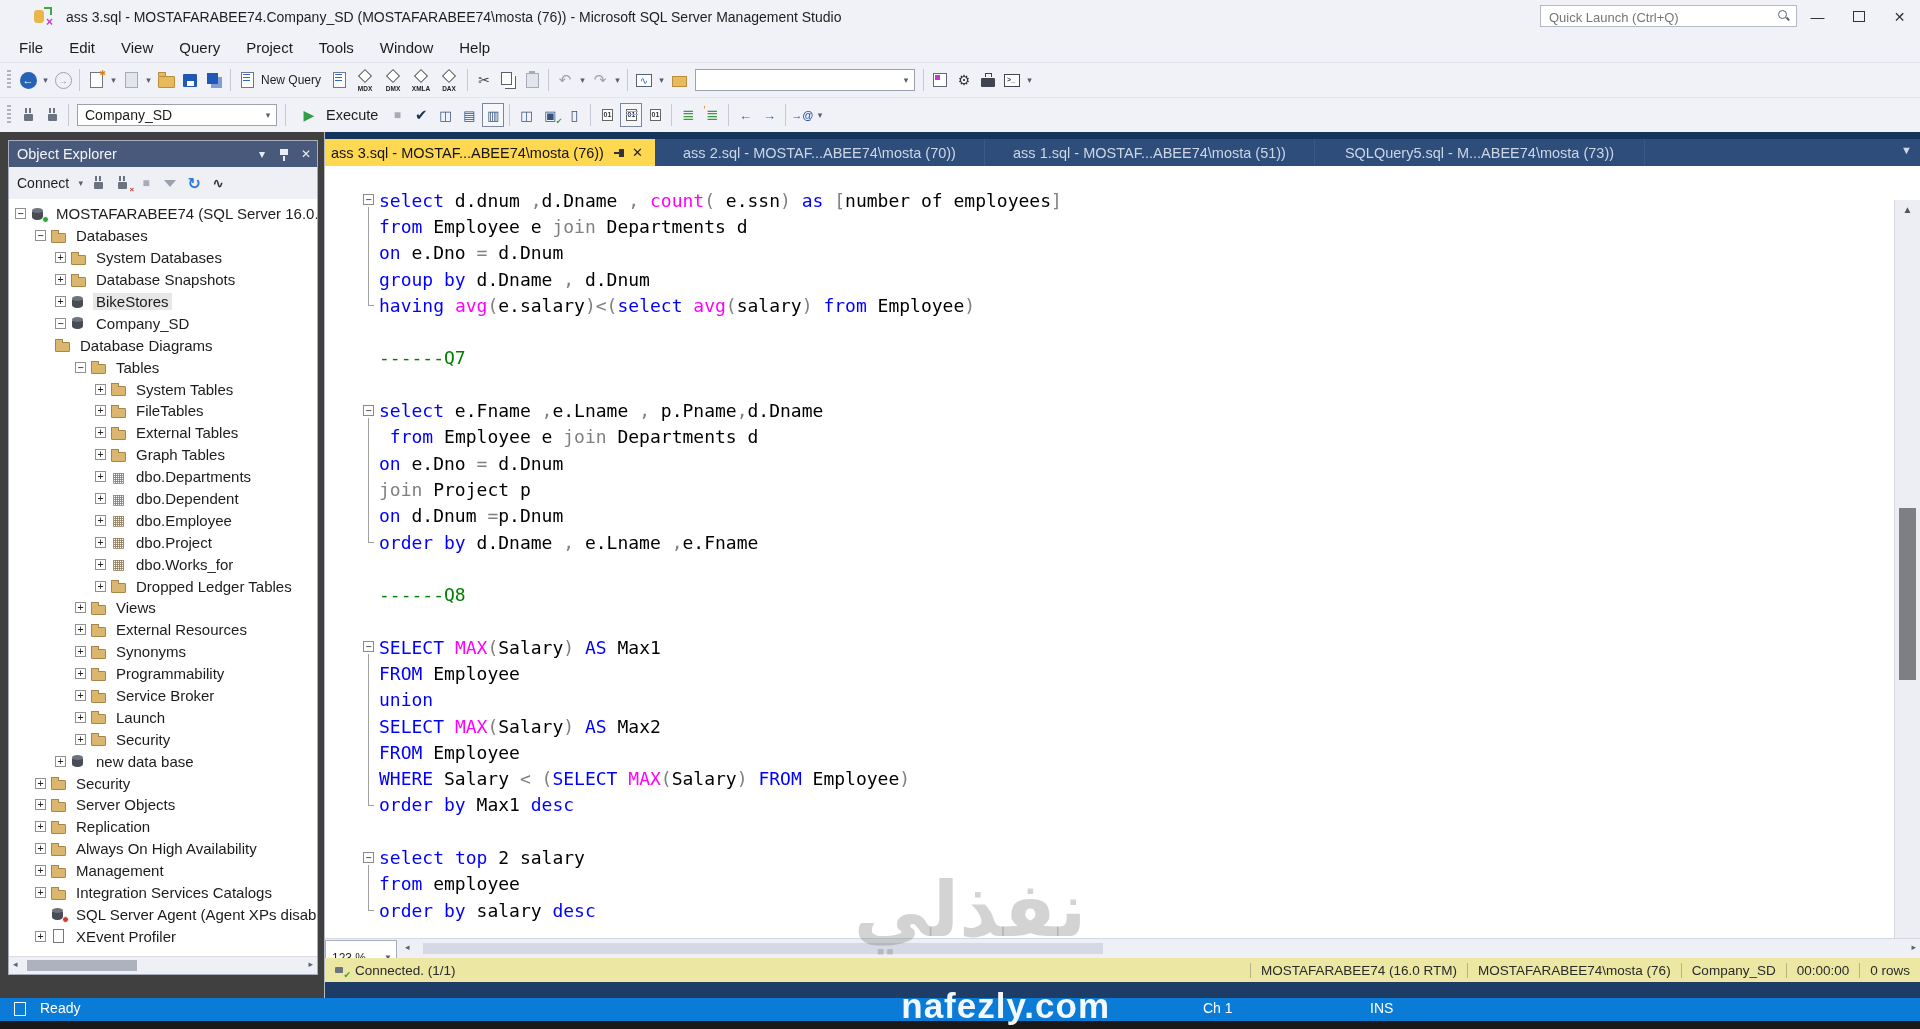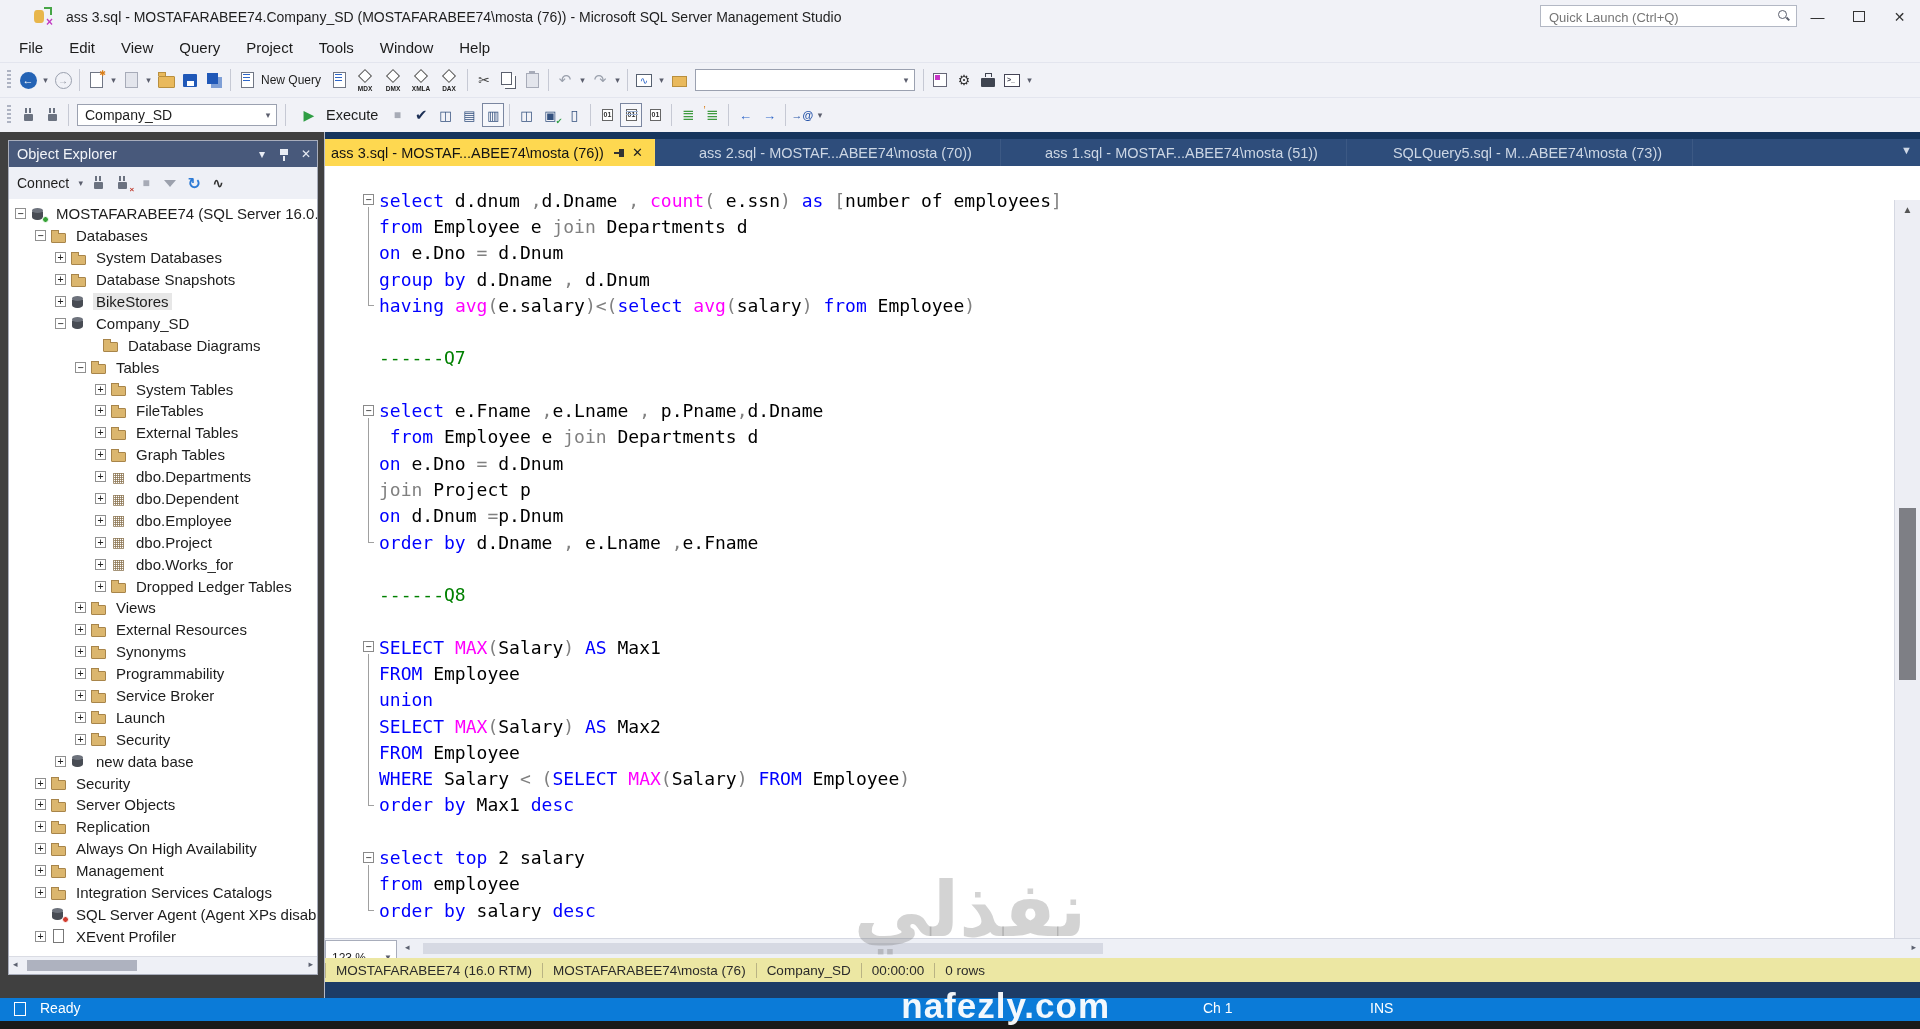--- a/index.html
+++ b/index.html
@@ -116,21 +116,21 @@
   .ti-table::before{content:"▦";font-size:14px;color:#8c7552;}
   .ti-xevent::before{content:"";width:9px;height:12px;background:#fff;border:1px solid #777;}
   .tlab{padding:0 3px;}
   .tlab.tsel{background:#e7e7e7;}
   .oe-hscroll{position:absolute;left:0;bottom:0;right:0;height:17px;background:#eef0f6;border-top:1px solid #dadce4;}
   .oe-hscroll .thumb{position:absolute;left:18px;top:3px;width:110px;height:11px;background:#aeb2bf;}
   .harrow{position:absolute;top:2px;font-size:9px;color:#5c6170;}
   
   .edcol{position:absolute;left:324px;top:0;width:1596px;height:868px;border-left:1px solid #b6bac6;box-sizing:border-box;}
   .tabstrip-top{position:absolute;left:0;top:0;right:0;height:7px;background:#16355d;}
-  .tabstrip{position:absolute;left:0;top:7px;right:0;height:27px;background:#2e4d7b;display:flex;gap:16px;}
+  .tabstrip{position:absolute;left:0;top:7px;right:0;height:27px;background:#2e4d7b;display:flex;}
   .tab{height:27px;display:flex;align-items:center;justify-content:center;font-size:14.5px;color:#ccd6e4;width:330px;flex:none;border-right:1px solid rgba(255,255,255,.07);box-sizing:border-box;}
   .tab.active{background:var(--c-active_tab,#fed850);color:#141414;}
   .tab .pin{position:relative;width:18px;height:18px;margin-left:8px;}
   .tab .pin::before{content:"";position:absolute;left:2px;top:8px;width:5px;height:2px;background:#333;}
   .tab .pin::after{content:"";position:absolute;left:7px;top:5px;width:5px;height:8px;background:#333;}
   .tab .cls{width:16px;font-size:13px;color:#222;margin-left:2px;}
   .tab-chevron{position:absolute;right:8px;top:12px;color:#cfd8e6;font-size:11px;}
   .editor{position:absolute;left:0;top:34px;right:0;height:772px;background:#fff;overflow:hidden;}
   .code{position:absolute;left:0;top:0;right:26px;bottom:0;padding:21px 0 0 38px;font-family:"DejaVu Sans Mono","Liberation Mono",monospace;font-size:18px;}
   .cline{display:flex;height:26.3px;align-items:center;}
@@ -347,21 +347,21 @@
           <span class="trow" style="padding-left: 46px;">
             <span class="tex">+</span>
             <span class="ti ti-db"></span>
             <span class="tlab tsel">BikeStores</span>
           </span>
           <span class="trow" style="padding-left: 46px;">
             <span class="tex">−</span>
             <span class="ti ti-db"></span>
             <span class="tlab">Company_SD</span>
           </span>
-          <span class="trow" style="padding-left: 78px;">
+          <span class="trow" style="padding-left: 30px;">
             <span class="texsp"></span>
             <span class="ti ti-folder"></span>
             <span class="tlab">Database Diagrams</span>
           </span>
           <span class="trow" style="padding-left: 66px;">
             <span class="tex">−</span>
             <span class="ti ti-folder"></span>
             <span class="tlab">Tables</span>
           </span>
           <span class="trow" style="padding-left: 86px;">
@@ -660,20 +660,24 @@
           <span class="ccar">▼</span>
         </div>
         <div class="edhscroll">
           <span class="harrow" style="left:4px">◂</span>
           <div class="thumb"></div>
           <span class="harrow" style="right:4px">▸</span>
         </div>
       </div>
 
       <div class="connbar">
+        <div class="left">
+          <span class="connplug"></span>
+          <span>Connected. (1/1)</span>
+        </div>
         <div id="conncells" style="display:flex;height:100%;align-items:center;">
             <span class="cell">MOSTAFARABEE74 (16.0 RTM)</span>
             <span class="cell">MOSTAFARABEE74\mosta (76)</span>
             <span class="cell">Company_SD</span>
             <span class="cell">00:00:00</span>
             <span class="cell">0 rows</span>
           </div>
       </div>
       <div class="navyband"></div>
     </div>

